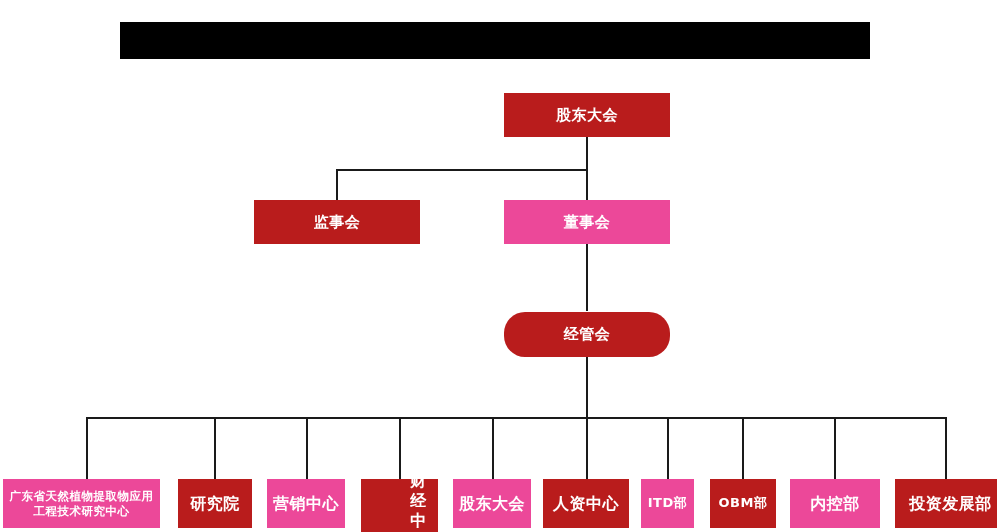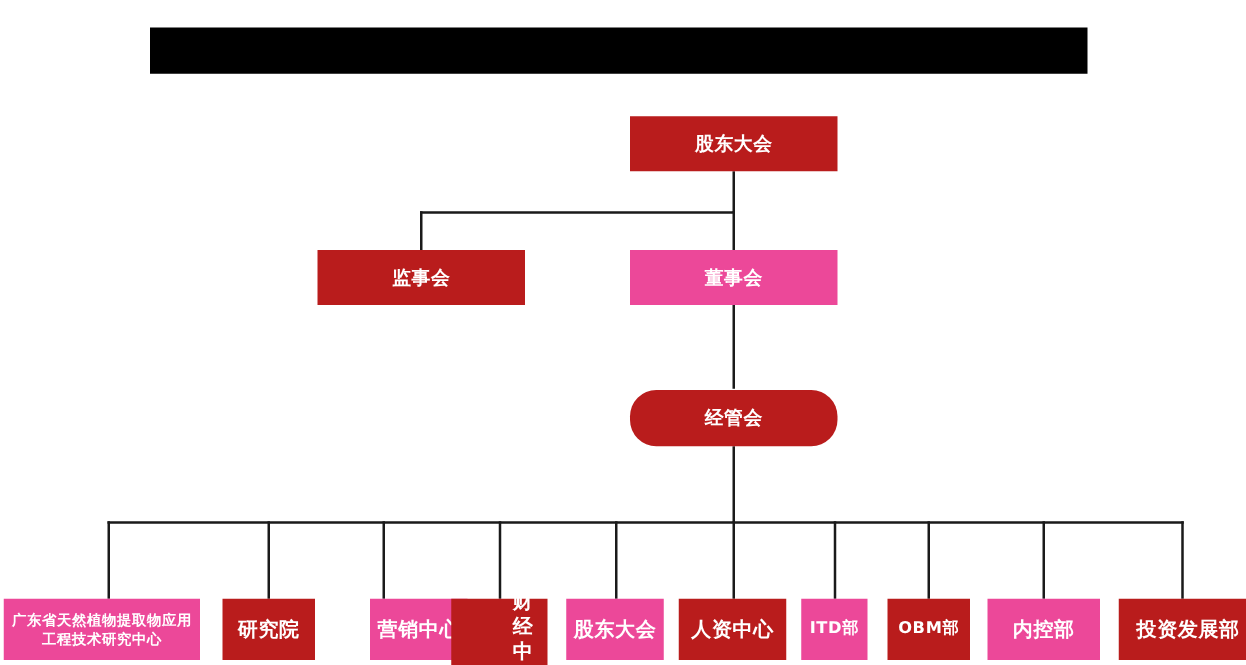--- a/index.html
+++ b/index.html
@@ -77,38 +77,38 @@
   <div class="connector v" style="left:586px; top:417px; height:62px;"></div>
   <div class="connector v" style="left:667px; top:417px; height:62px;"></div>
   <div class="connector v" style="left:742px; top:417px; height:62px;"></div>
   <div class="connector v" style="left:834px; top:417px; height:62px;"></div>
   <div class="connector v" style="left:945px; top:417px; height:62px;"></div>
 
   <div class="node dark size-lg" style="left:504px; top:93px; width:166px; height:44px;">
     <span class="node-label">股东大会</span>
   </div>
 
-  <div class="node dark size-lg" style="left:254px; top:200px; width:166px; height:44px;">
+  <div class="node dark size-lg" style="left:254px; top:200px; width:166px; height:44px;font-family:Liberation Serif, serif;">
     <span class="node-label">监事会</span>
   </div>
   <div class="node light size-lg" style="left:504px; top:200px; width:166px; height:44px;">
     <span class="node-label">董事会</span>
   </div>
 
   <div class="node dark size-lg" style="left:504px; top:312px; width:166px; height:45px;border-radius:21px;">
     <span class="node-label">经管会</span>
   </div>
 
   <div class="node light size-xs" style="left:3px; top:479px; width:157px; height:49px;">
     <span class="node-label">广东省天然植物提取物应用工程技术研究中心</span>
   </div>
   <div class="node dark size-md" style="left:178px; top:479px; width:74px; height:49px;">
     <span class="node-label">研究院</span>
   </div>
-  <div class="node light size-md" style="left:267px; top:479px; width:78px; height:49px;margin-left:29px;">
+  <div class="node light size-md" style="left:267px; top:479px; width:78px; height:49px;">
     <span class="node-label">营销中心</span>
   </div>
   <div class="node dark size-md" style="left:361px; top:479px; width:77px; height:64px;padding-left:38px;">
     <span class="node-label">财经中心</span>
   </div>
   <div class="node light size-md" style="left:453px; top:479px; width:78px; height:49px;">
     <span class="node-label">股东大会</span>
   </div>
   <div class="node dark size-md" style="left:543px; top:479px; width:86px; height:49px;">
     <span class="node-label">人资中心</span>

